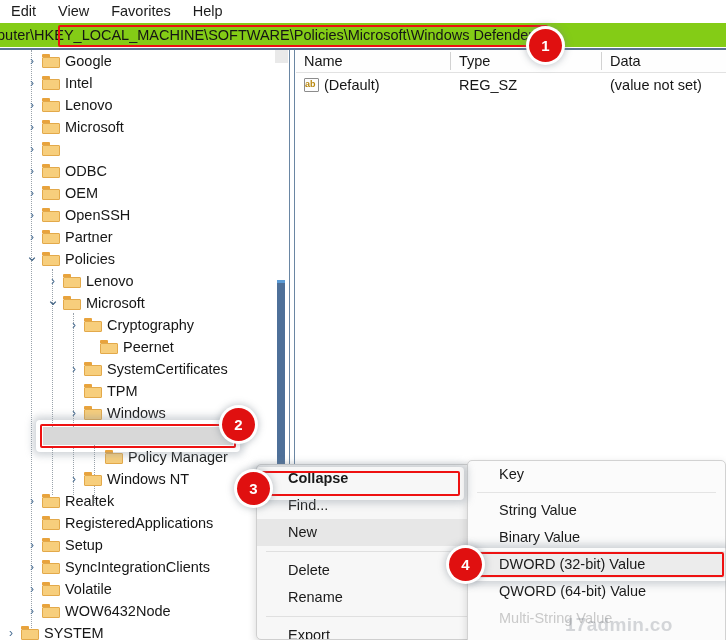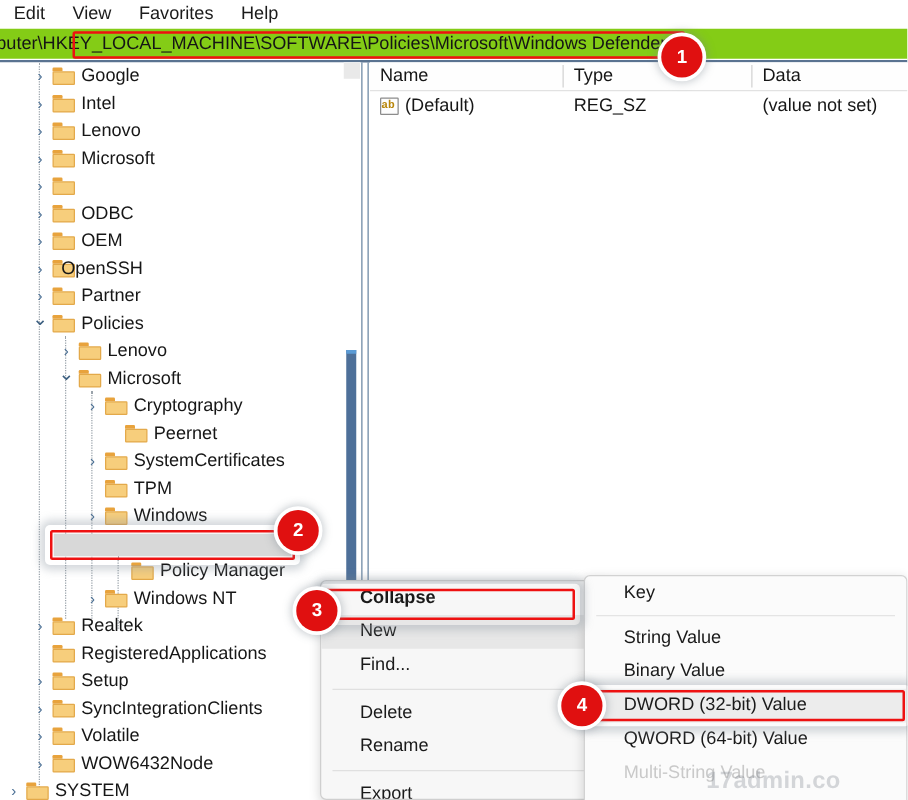--- a/index.html
+++ b/index.html
@@ -142,21 +142,21 @@
     font-size:14.5px;color:#161616;
   }
   .abicon{
     position:absolute;left:8px;top:5px;width:15px;height:14px;
     background:#fdfdfd;border:1px solid #8c8c8c;border-radius:1px;
     box-sizing:border-box;
   }
   .abicon span{
     position:absolute;left:0;right:0;top:-1px;
     font-size:9px;font-weight:bold;color:#b8860b;text-align:left;
-    line-height:13px;font-family:Liberation Mono, monospace;
+    line-height:13px;font-family:Liberation Sans, sans-serif;
   }
 
   
   .ctxmenu{
     position:absolute;left:256px;top:464px;width:232px;height:176px;
     background:#f7f7f7;
     border:1px solid #cfcfcf;border-radius:5px;
     box-shadow:0 3px 9px rgba(0,0,0,.17);
     box-sizing:border-box;
     overflow:hidden;
@@ -308,21 +308,21 @@
         <div class="folder" style="left: 42px;">
           <div class="fold"></div>
         </div>
         <div class="lbl" style="left: 65px;">OEM</div>
       </div>
       <div class="row" style="position: absolute; left: 0px; top: 154px; width: 275px;">
         <div class="chev" style="left: 25px;">›</div>
         <div class="folder" style="left: 42px;">
           <div class="fold"></div>
         </div>
-        <div class="lbl" style="left: 49px; text-align: right;">OpenSSH</div>
+        <div class="lbl" style="left: 65px; text-align: right;">OpenSSH</div>
       </div>
       <div class="row" style="position: absolute; left: 0px; top: 176px; width: 275px;">
         <div class="chev" style="left: 25px;">›</div>
         <div class="folder" style="left: 42px;">
           <div class="fold"></div>
         </div>
         <div class="lbl" style="left: 65px;">Partner</div>
       </div>
       <div class="row" style="position: absolute; left: 0px; top: 198px; width: 275px;">
         <div class="chev open" style="left: 25px; font-size: 15px; line-height: 16px;">⌄</div>
@@ -475,22 +475,22 @@
           <span>ab</span>
         </div>
       <div class="vcell" style="left:28px;">(Default)</div>
       <div class="vcell" style="left:163px;">REG_SZ</div>
       <div class="vcell" style="left:314px;">(value not set)</div>
     </div>
   </div>
 
   <div class="ctxmenu" id="ctxmenu">
       <div class="ctxitem bold"><span>Collapse</span></div>
+      <div class="ctxitem"><span>Find...</span></div>
       <div class="ctxitem sel"><span>New</span><span class="arrowr">›</span></div>
-      <div class="ctxitem"><span>Find...</span></div>
       <div class="ctxsep"></div>
       <div class="ctxitem"><span>Delete</span></div>
       <div class="ctxitem"><span>Rename</span></div>
       <div class="ctxsep"></div>
       <div class="ctxitem"><span>Export</span></div>
     </div>
 
   <div class="submenu" id="submenu">
       <div class="subitem"><span>Key</span></div>
       <div class="subsep"></div>

